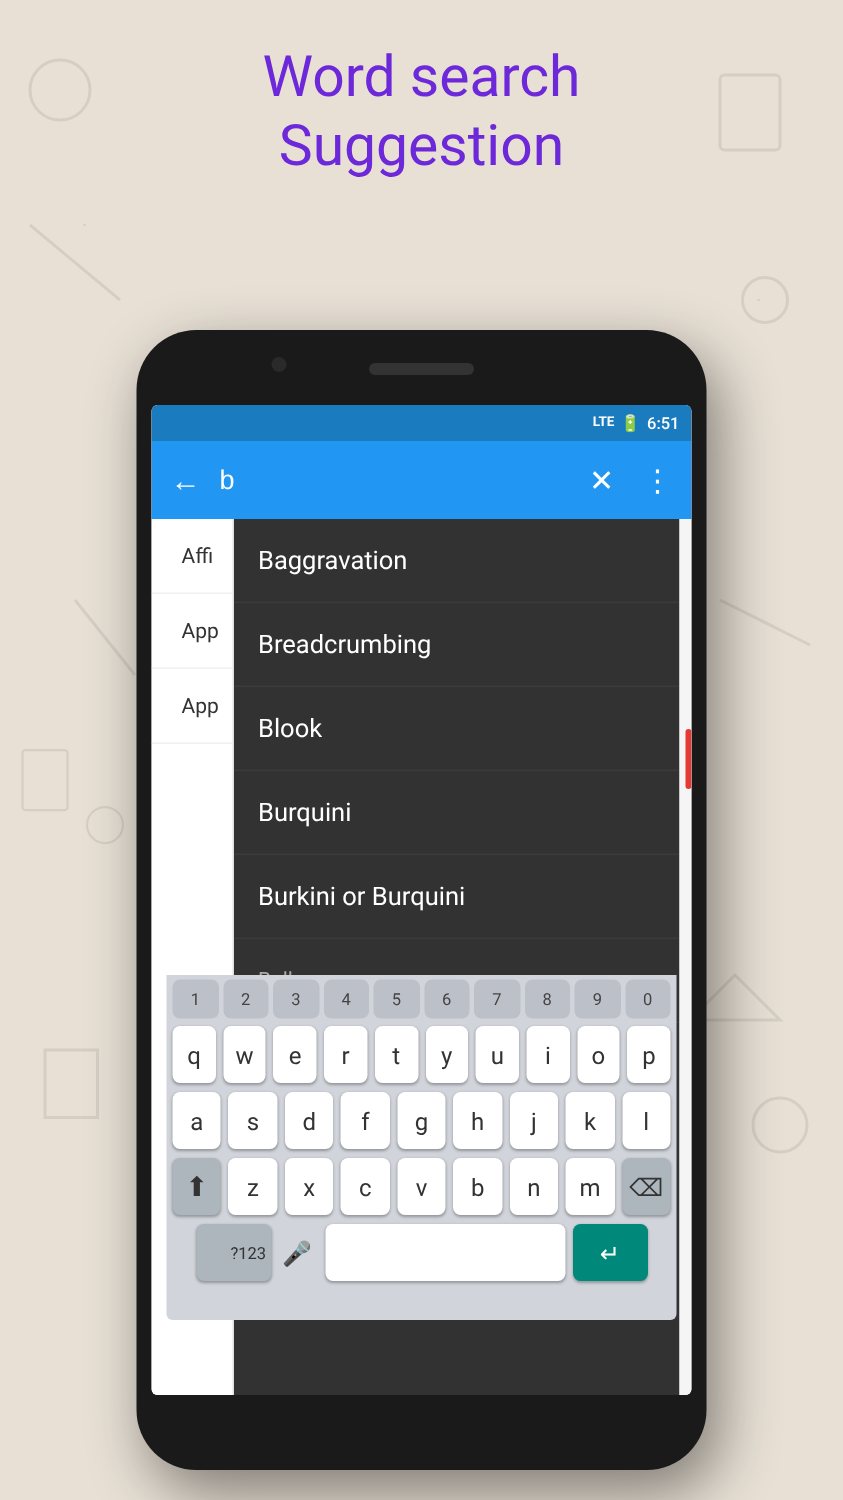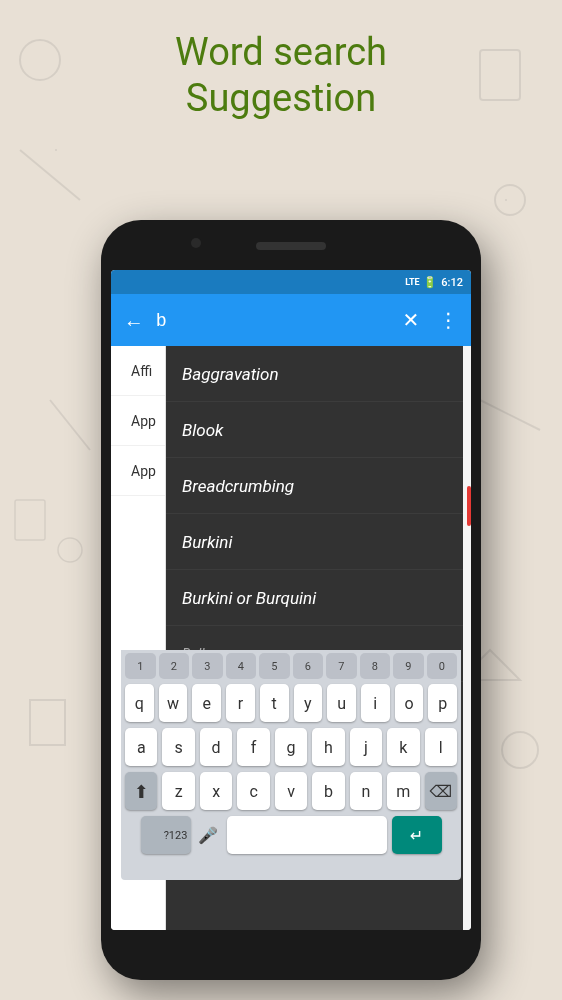--- a/index.html
+++ b/index.html
@@ -24,39 +24,38 @@
     }
 
     
     .page-title {
       position: absolute;
       top: 30px;
       left: 0; right: 0;
       text-align: center;
       font-size: 38px;
       font-weight: 400;
-      color: #4d7c0f;
+      color: #6d28d9;
       line-height: 1.2;
       z-index: 2;
     }
 
     
     .phone-frame {
       position: absolute;
       top: 220px;
       left: 50%;
       transform: translateX(-50%);
       width: 380px;
       height: 760px;
       background: #1a1a1a;
       border-radius: 40px;
       box-shadow: 8px 15px 40px rgba(0,0,0,0.45);
       z-index: 5;
       overflow: hidden;
-      margin-left: 10px;
     }
 
     
     .phone-screen-area {
       position: absolute;
       top: 50px;
       left: 10px;
       right: 10px;
       bottom: 50px;
       background: #fff;
@@ -187,21 +186,20 @@
     }
     .dropdown-item {
       height: 56px;
       display: flex;
       align-items: center;
       padding: 12px 16px;
       font-size: 17px;
       color: #fff;
       border-bottom: 1px solid rgba(255,255,255,0.05);
       cursor: pointer;
-      font-style: italic;
     }
 
     
     .right-strip {
       width: 8px;
       background: #f5f5f5;
       position: relative;
     }
     .right-strip .scroll-indicator {
       position: absolute;
@@ -338,43 +336,43 @@
 
 <div class="phone-frame">
   <div class="phone-speaker"></div>
   <div class="phone-camera"></div>
 
   <div class="phone-screen-area">
 
     <div class="status-bar">
       <span class="lte-icon">LTE</span>
       <span class="battery-icon">🔋</span>
-      <span class="time">6:12</span>
+      <span class="time">6:51</span>
     </div>
 
     <div class="app-bar">
       <div class="back-btn">←</div>
       <input class="search-input-field" value="b" type="text" style="">
       <div class="clear-btn">✕</div>
       <div class="more-btn">⋮</div>
     </div>
 
     <div class="content-area">
 
       <div class="left-column">
         <div class="left-item">Affi</div>
         <div class="left-item">App</div>
         <div class="left-item">App</div>
       </div>
 
       <div class="dropdown-panel">
         <div class="dropdown-item">Baggravation</div>
+        <div class="dropdown-item">Breadcrumbing</div>
         <div class="dropdown-item">Blook</div>
-        <div class="dropdown-item">Breadcrumbing</div>
-        <div class="dropdown-item">Burkini</div>
+        <div class="dropdown-item">Burquini</div>
         <div class="dropdown-item">Burkini or Burquini</div>
         <div class="dropdown-item" style="color:#aaa; font-size:14px">Bulle...</div>
       </div>
 
       <div class="right-strip">
         <div class="scroll-indicator"></div>
       </div>
     </div>
 
     <div class="keyboard-area">

